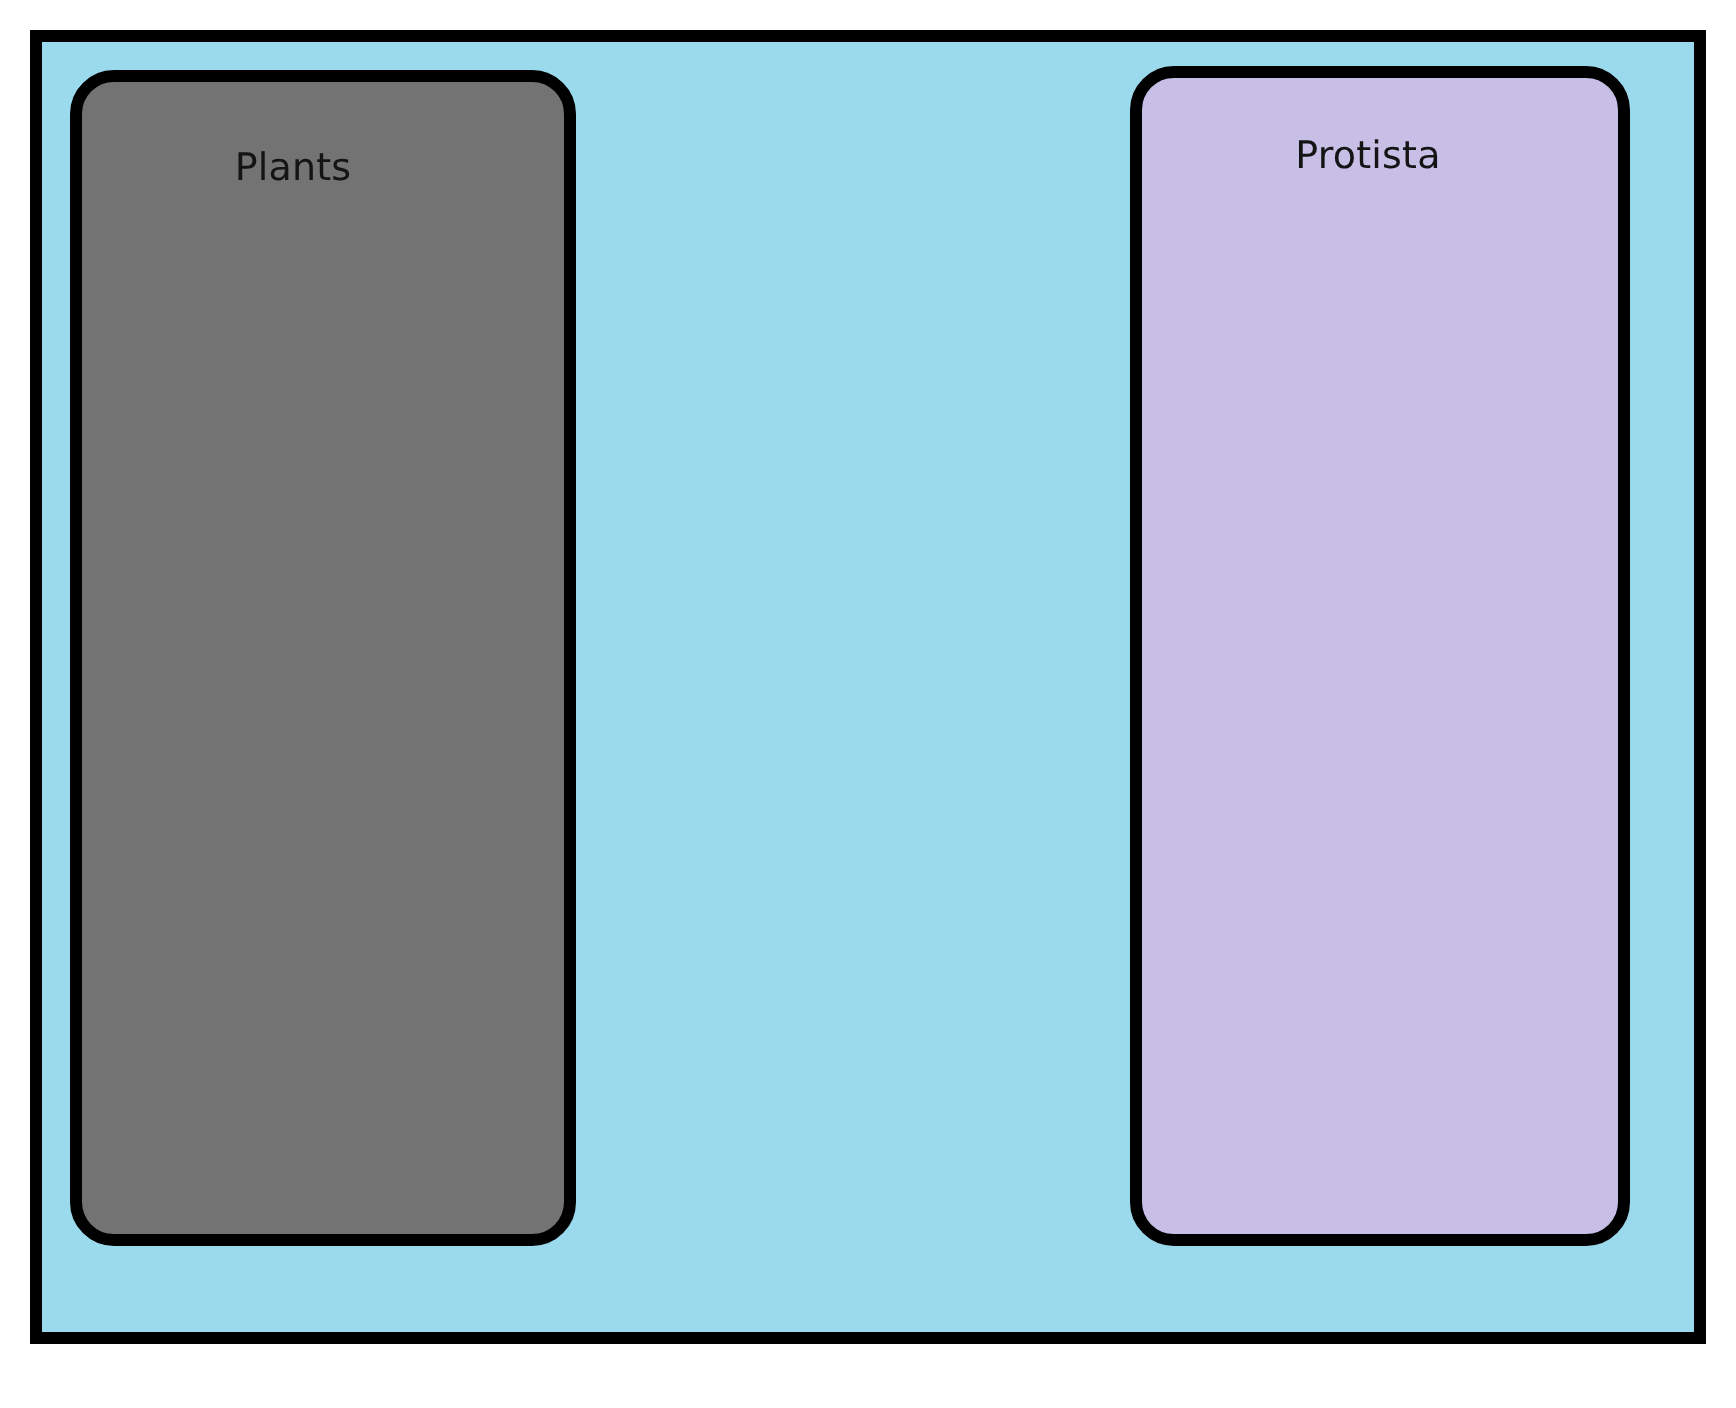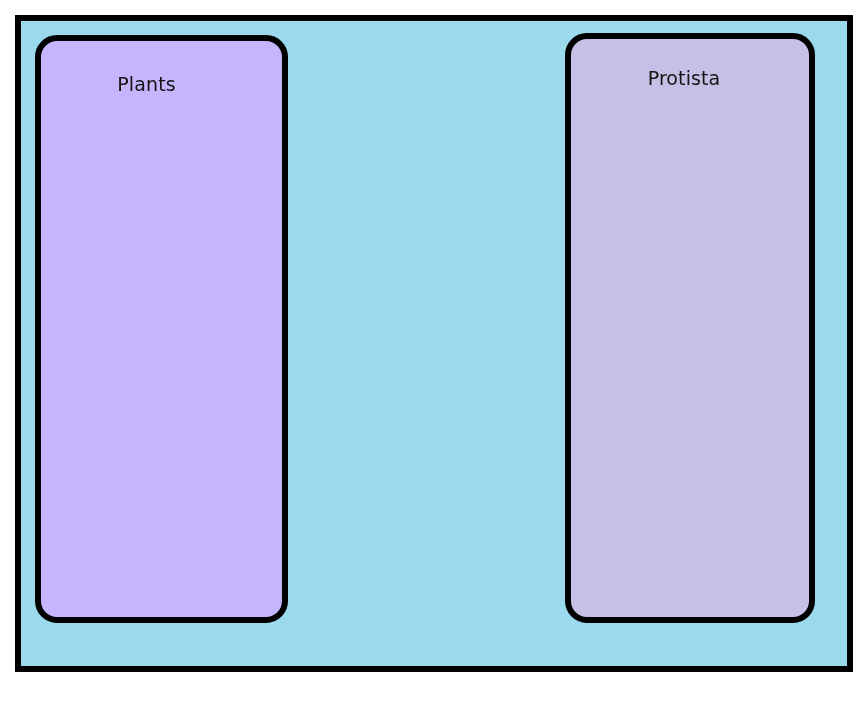--- a/index.html
+++ b/index.html
@@ -93,21 +93,21 @@
 </style>
 </head>
 <body>
 
 <div class="canvas" style="background: rgb(255, 255, 255);">
 
   <div class="organizer" style="background: rgb(155, 217, 237); border-color: rgb(0, 0, 0);">
 
     <div class="columns">
 
-      <div class="column column--plants" style="background: #c4b5fd; border-color: rgb(0, 0, 0);">
+      <div class="column column--plants" style="background: #737373; border-color: rgb(0, 0, 0);">
         <span class="column-label">Plants</span>
       </div>
 
 
       <div class="column column--protista" style="background: rgb(200, 191, 231); border-color: rgb(0, 0, 0);">
         <span class="column-label">Protista</span>
       </div>
 
     </div>
   </div>

